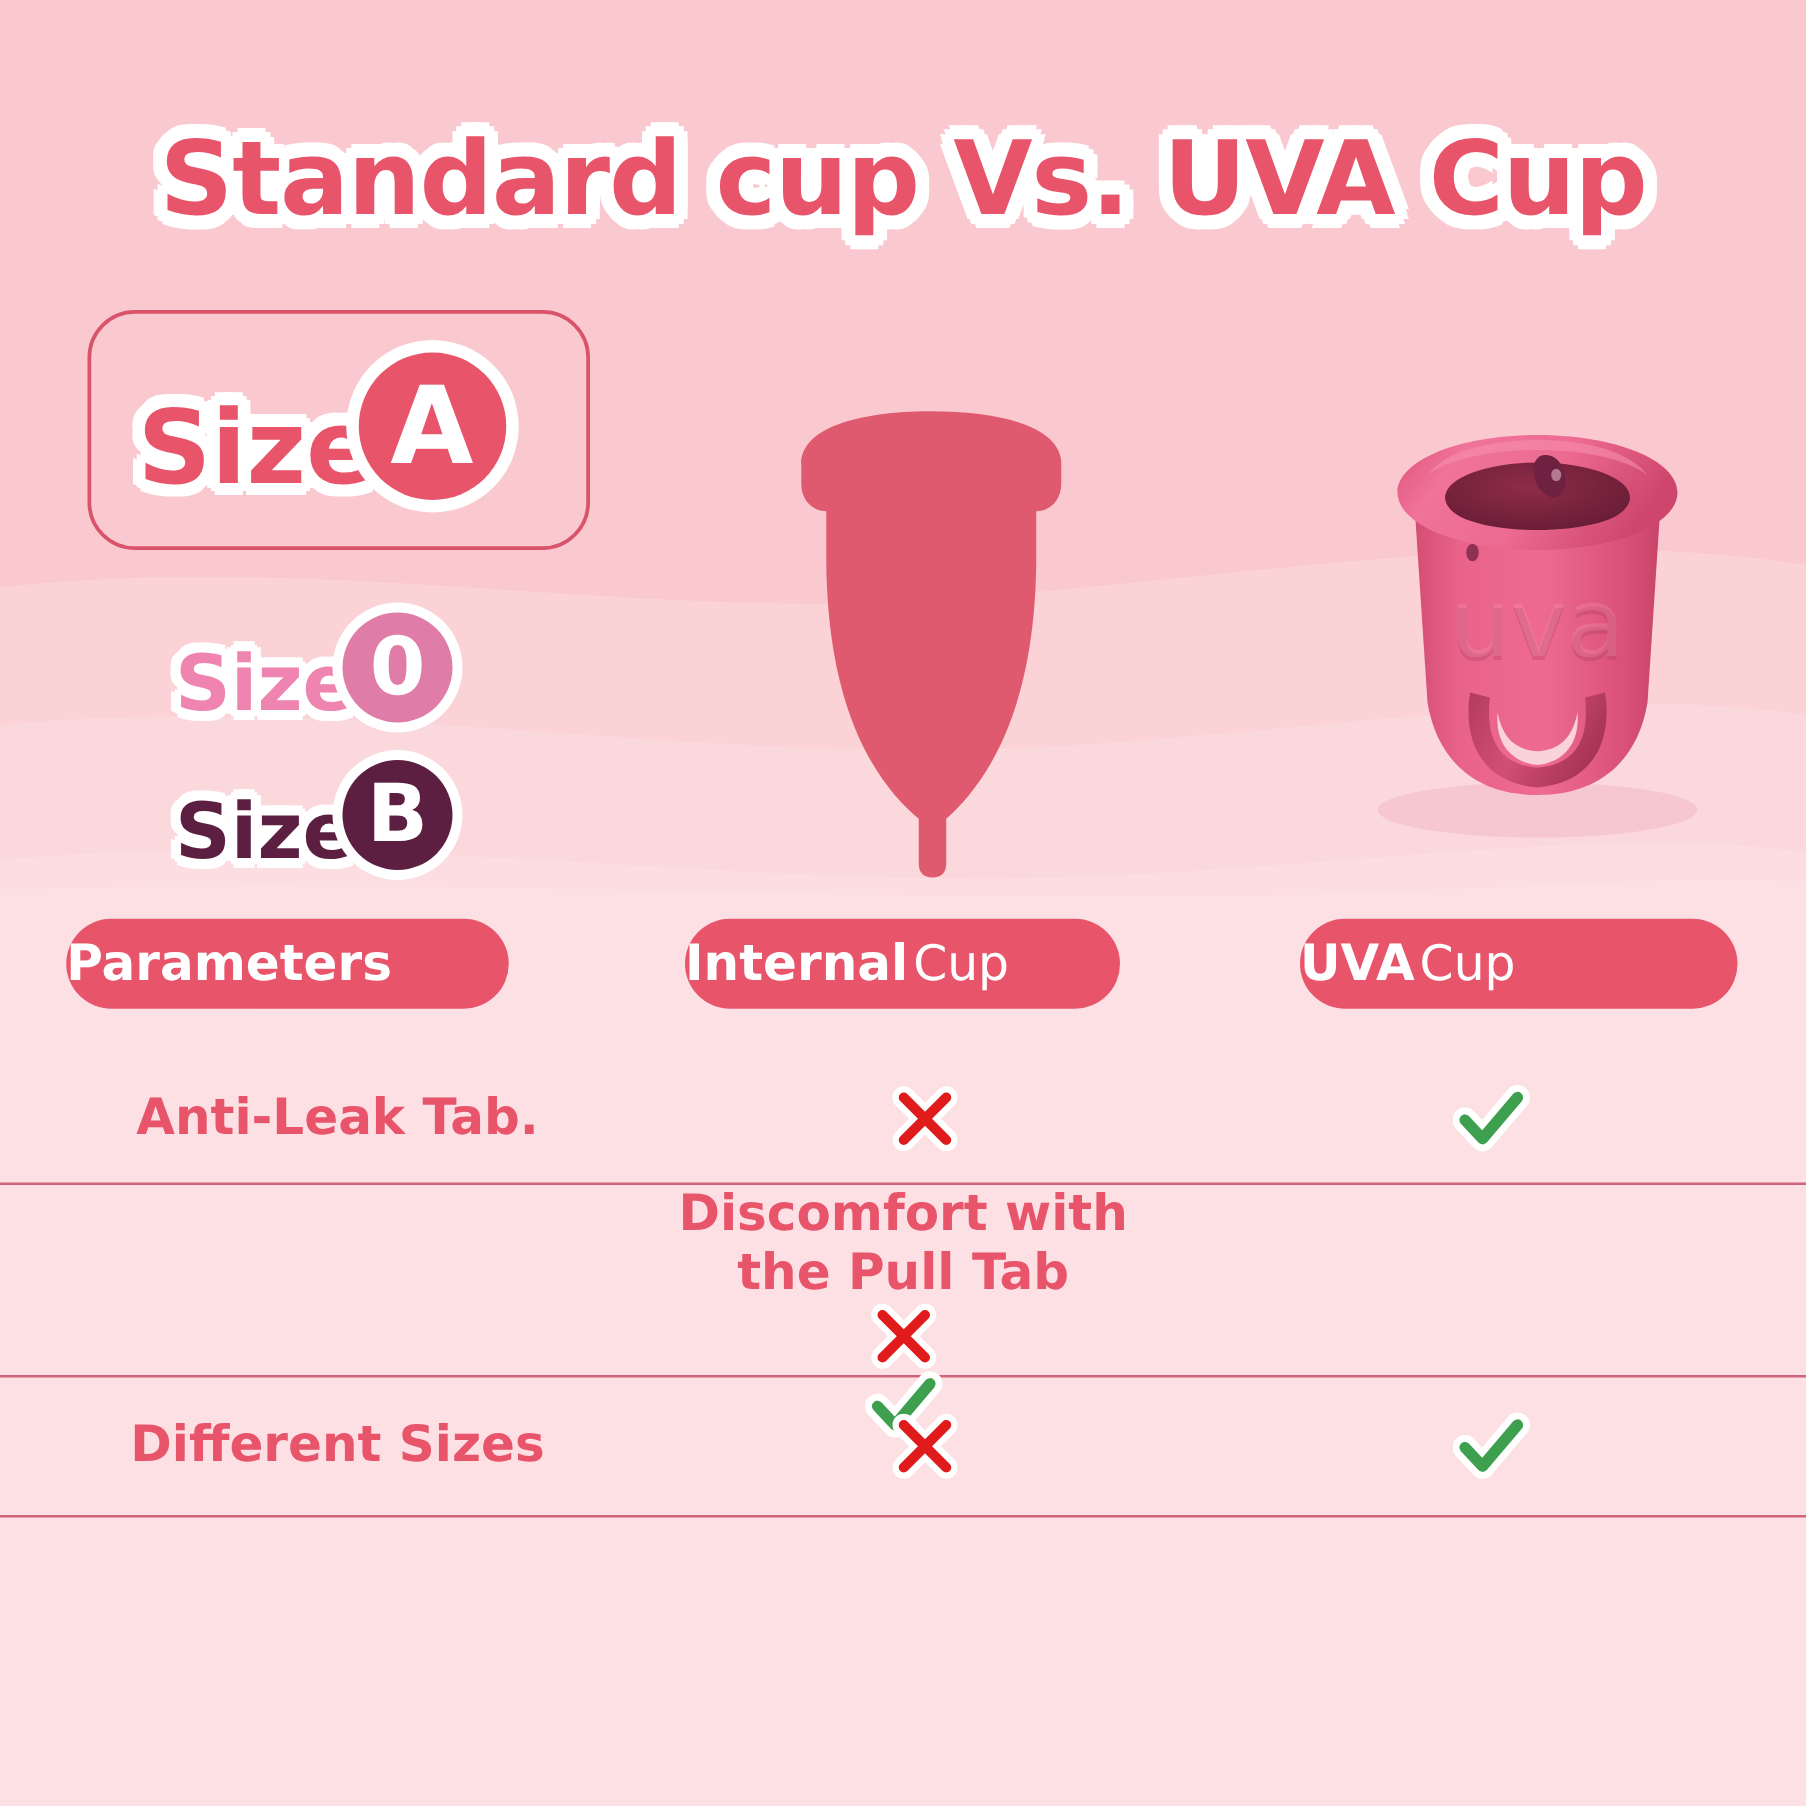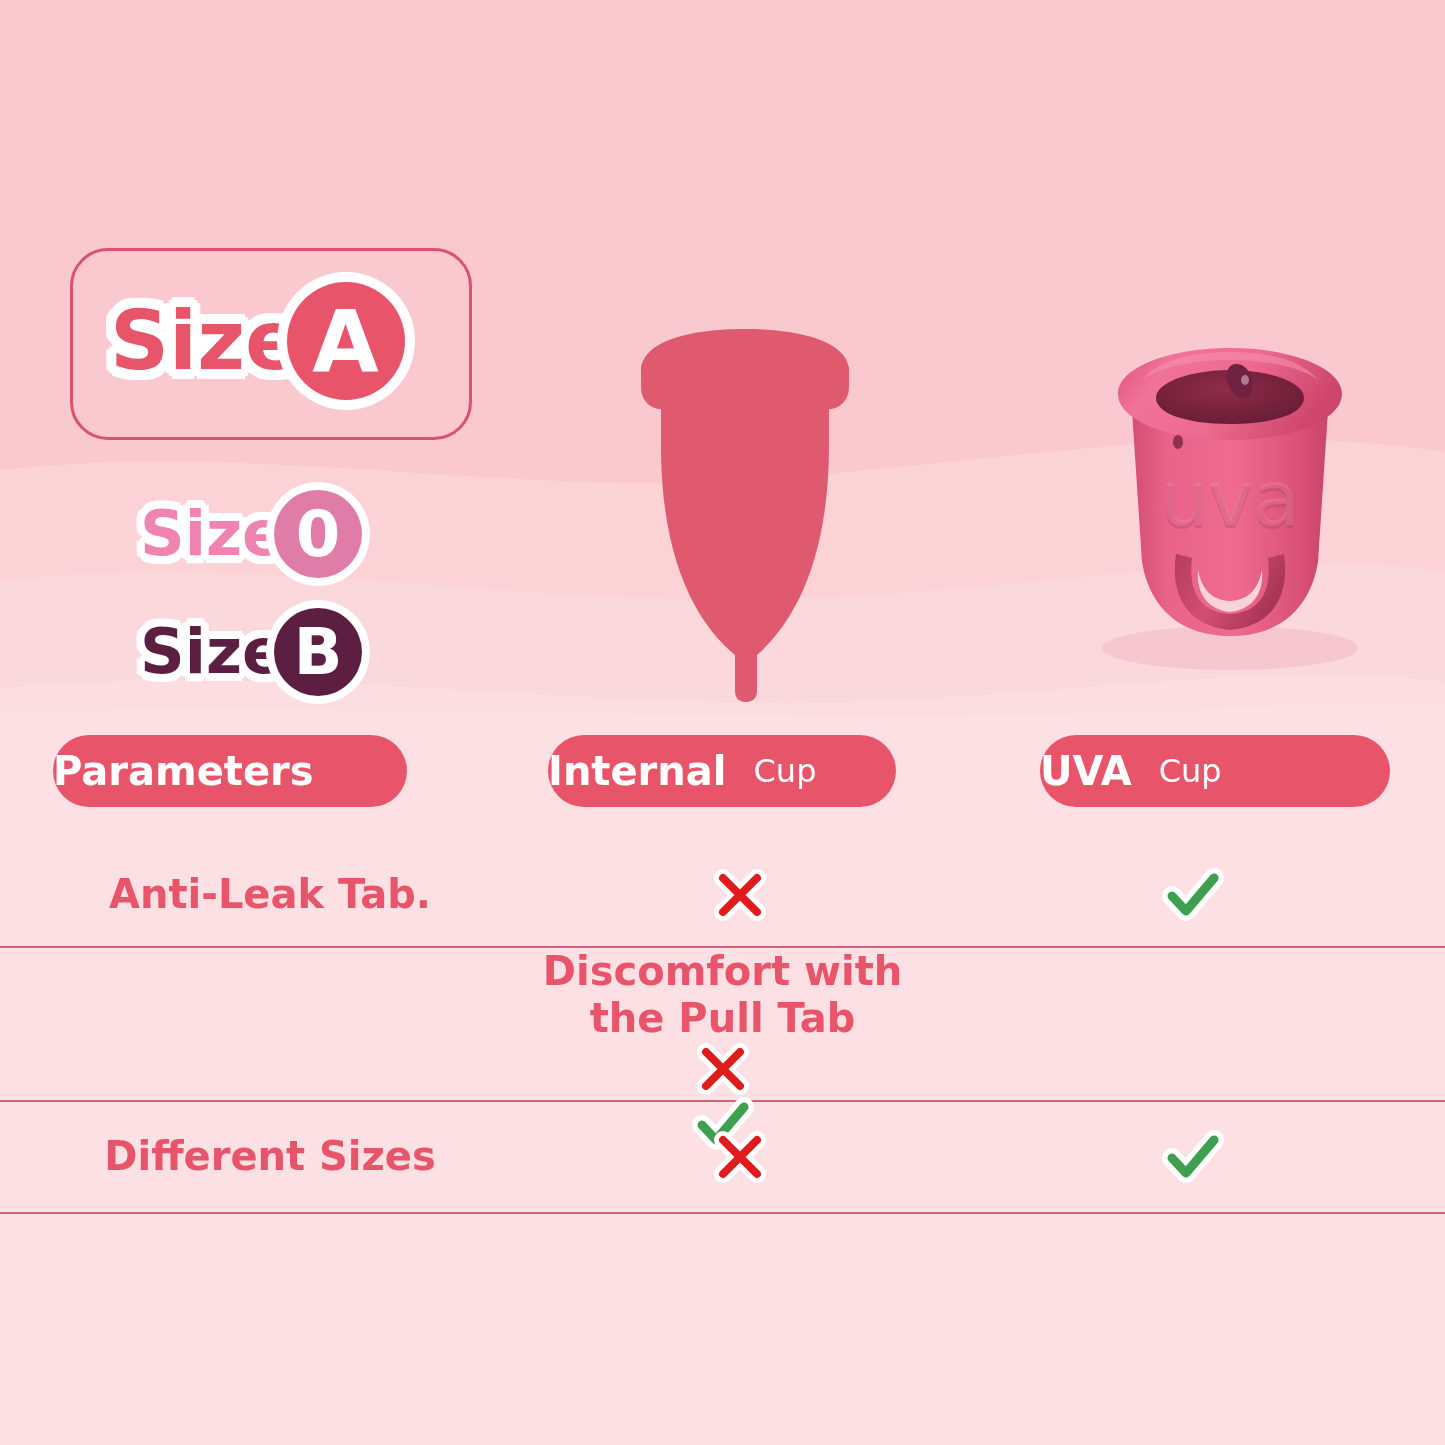--- a/index.html
+++ b/index.html
@@ -37,21 +37,21 @@
       -4px -11px 0 #fff, 4px -11px 0 #fff, -4px 11px 0 #fff, 4px 11px 0 #fff;
     white-space:nowrap;
   }
 
   
   .size-a-box{
     position:absolute;left:70px;top:248px;width:402px;height:192px;
     border:3px solid #D9536A;border-radius:38px;
     box-sizing:border-box;z-index:6;
   }
-  .size-badge{position:absolute;display:flex;align-items:center;z-index:7;}
+  .size-badge{position:absolute;display:flex;align-items:flex-end;z-index:7;}
   .size-word{
     font-family:"DejaVu Sans", sans-serif;
     font-weight:bold;
     line-height:1;
     position:relative;
   }
   .size-circle{
     border-radius:50%;
     display:flex;align-items:center;justify-content:center;
     font-family:"DejaVu Sans", sans-serif;
@@ -119,21 +119,21 @@
     background:#E8556B;
     display:flex;align-items:center;
     color:#fff;
     font-family:"DejaVu Sans", sans-serif;
     white-space:nowrap;
   }
   #pill-params{left:53px;width:354px;}
   #pill-std{left:548px;width:348px;}
   #pill-uva{left:1040px;width:350px;}
   .pill .strong{font-weight:bold;font-size:40px;}
-  .pill .light{font-weight:normal;font-size:32px;margin-left:27px;}
+  .pill .light{font-weight:normal;font-size:39px;margin-left:4px;}
 
   .rows{position:absolute;left:0;top:108px;width:1445px;}
   .row{
     position:relative;width:1445px;
     display:flex;align-items:center;
     border-bottom:2px solid #CF647A;
   }
   .row.first{border-top:0;}
   .row-h100{height:100px;}
   .row-h103{height:103px;}
@@ -168,20 +168,23 @@
   <div class="bg-waves">
     <svg viewBox="0 0 1445 1445" xmlns="http://www.w3.org/2000/svg" aria-hidden="true">
       <rect x="0" y="0" width="1445" height="1445" fill="#F9C9CF"></rect>
       <path d="M0,470 C 260,440 520,500 780,478 C 1040,456 1240,420 1445,452 L1445,1445 L0,1445 Z" fill="#FBD2D6"></path>
       <path d="M0,580 C 300,552 560,616 860,596 C 1120,578 1280,548 1445,572 L1445,1445 L0,1445 Z" fill="#FBD8DC"></path>
       <path d="M0,688 C 320,660 600,716 900,700 C 1150,686 1300,662 1445,682 L1445,1445 L0,1445 Z" fill="#FCDEE2"></path>
       <path d="M0,712 C 360,700 740,726 1100,714 C 1260,708 1360,700 1445,706 L1445,1445 L0,1445 Z" fill="#FCE0E4"></path>
     </svg>
   </div>
 
+  <div class="title-wrap">
+    <span class="title">Standard cup Vs. UVA Cup</span>
+  </div>
 
   <div class="size-a-box"></div>
 
   <div class="size-badge" id="badge-a">
     <span class="size-word">Size</span>
     <span class="size-circle">A</span>
   </div>
 
   <div class="size-badge" id="badge-0">
     <span class="size-word">Size</span>

